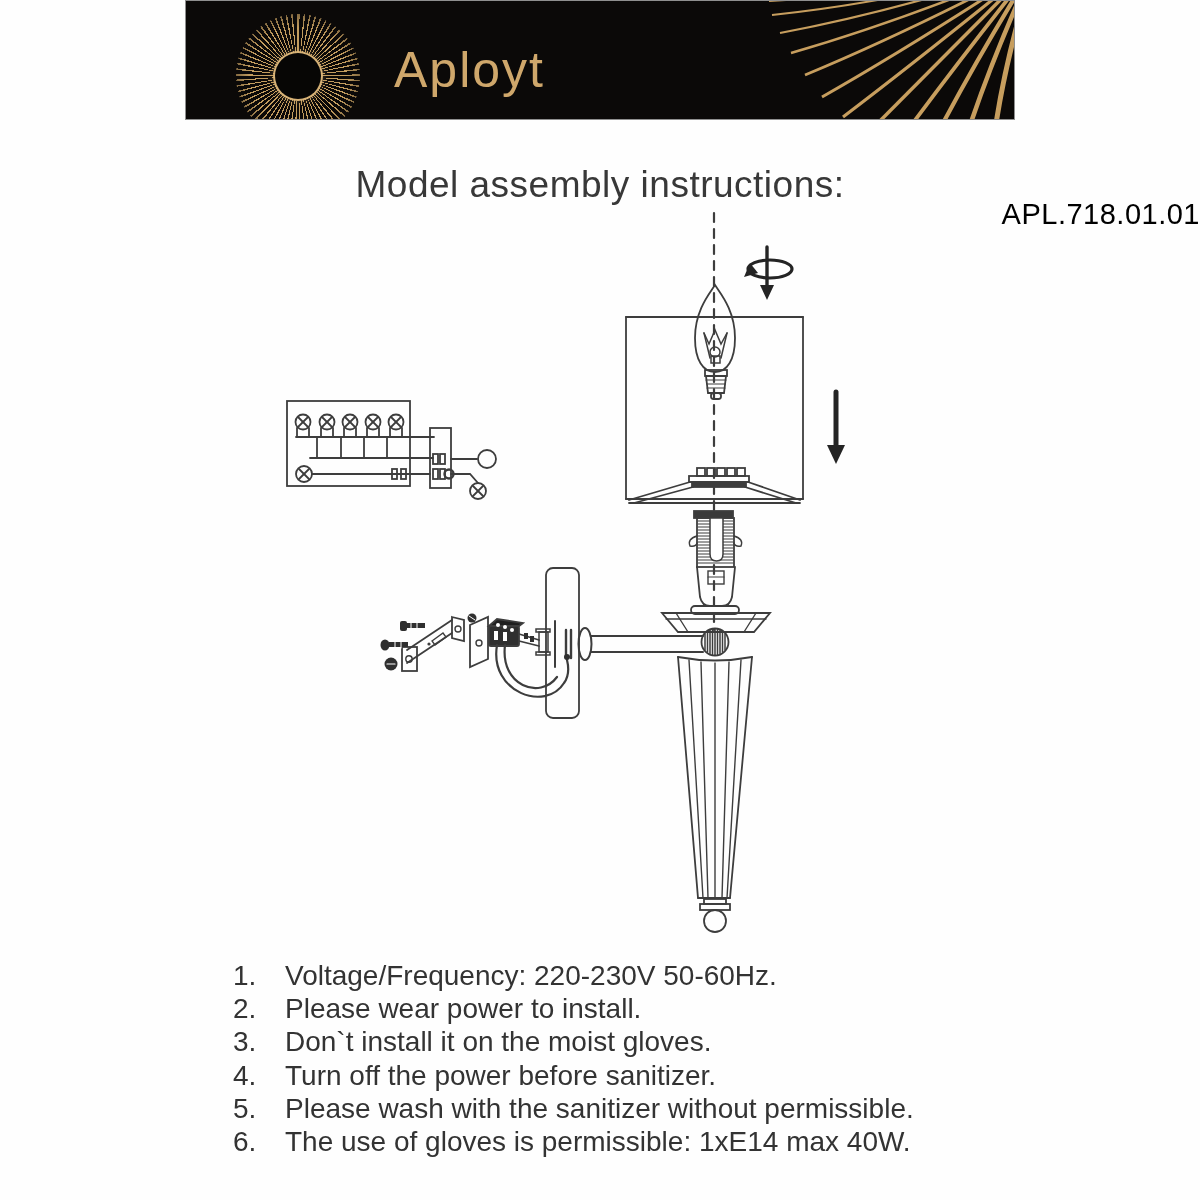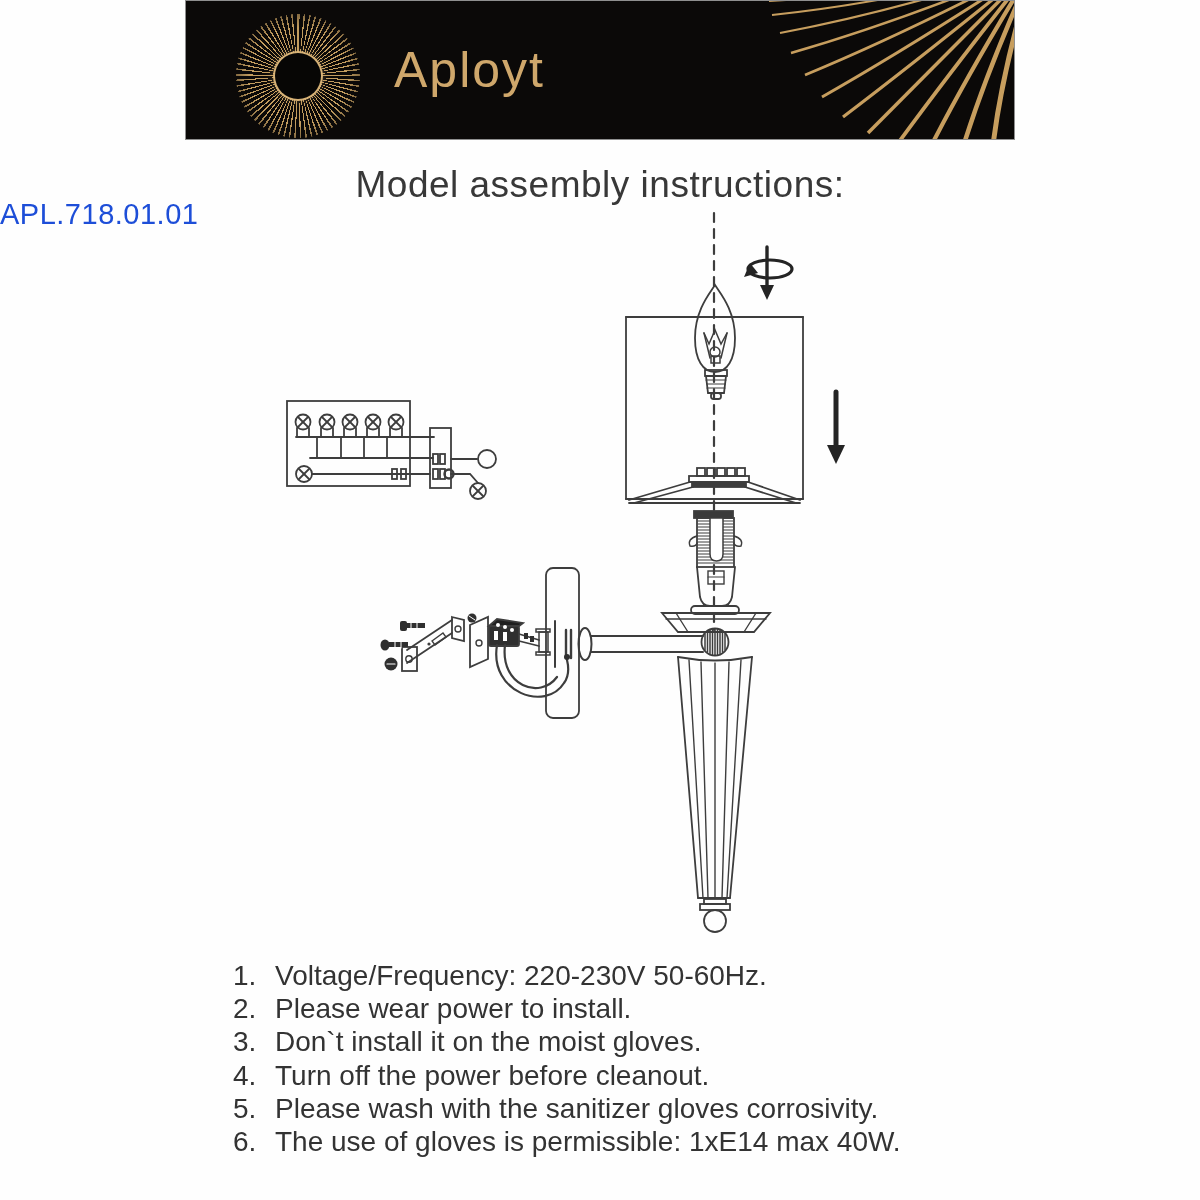--- a/index.html
+++ b/index.html
@@ -1,42 +1,42 @@
 <!DOCTYPE html>
 <html><head>
 <meta charset="utf-8">
 <style>
   html,body{margin:0;padding:0;background:#fff;}
   .page{position:relative;width:1200px;height:1200px;background:#fefefe;overflow:hidden;
         font-family:"Liberation Sans","DejaVu Sans",sans-serif;color:#2e2e2e;}
   
-  .banner{position:absolute;left:185px;top:0;width:830px;height:140px;background:#0b0908;
+  .banner{position:absolute;left:185px;top:0;width:830px;height:120px;background:#0b0908;
           border:1px solid #8f8f8f;box-sizing:border-box;overflow:hidden;}
   .logo{position:absolute;left:50px;top:13px;width:124px;height:124px;}
   .logo-rays{position:absolute;inset:0;border-radius:50%;
      background:repeating-conic-gradient(from 0deg,rgba(205,165,100,.95) 0deg 1.5deg,rgba(205,165,100,0) 1.5deg 5.2deg);}
   .logo-fade{position:absolute;inset:0;border-radius:50%;
      background:radial-gradient(circle,rgba(11,9,8,0) 0 55%,rgba(11,9,8,.55) 80%,#0b0908 98%);}
   .logo-core{position:absolute;left:39px;top:39px;width:46px;height:46px;border-radius:50%;
      background:#070605;box-shadow:0 0 0 2px rgba(221,183,122,.95),0 0 12px rgba(221,183,122,.45);}
   .wordmark{position:absolute;left:208px;top:40px;font-size:50px;letter-spacing:2px;
      color:#cfa76b;font-weight:400;}
   .banner-rays{position:absolute;right:0;top:0;width:830px;height:152px;}
   
   .title1{position:absolute;left:0;right:0;top:164px;text-align:center;font-size:37px;
           font-weight:500;color:#383838;letter-spacing:.5px;}
-  .title2{position:absolute;left:0;right:0;top:198px;text-align:left;font-size:29px;
-          font-weight:500;color:#1d4ed8;letter-spacing:.5px;}
+  .title2{position:absolute;left:0;right:0;top:198px;text-align:right;font-size:29px;
+          font-weight:500;color:#000000;letter-spacing:.5px;}
   
   .drawing{position:absolute;left:180px;top:205px;width:840px;height:745px;}
   
   .instructions{position:absolute;left:233px;top:959px;width:780px;}
   .item{display:flex;font-size:28px;line-height:33.2px;color:#333;font-weight:500;}
   .item .num{width:40px;flex:none;}
-  .item .txt{margin-left:2px;}
+  .item .txt{margin-left:12px;}
 </style>
 </head>
 <body>
 
 <div class="page">
 
   <div class="banner">
     <svg class="banner-rays" viewBox="0 0 830 152">
       <g fill="none" stroke="#c79e5e">
         <path d="M850,-35 Q705.5,-5.5 585,0" stroke-width="1.8"></path>
@@ -318,25 +318,25 @@
     <div class="item">
       <span class="num">2.</span>
       <span class="txt">Please wear power to install.</span>
     </div>
     <div class="item">
       <span class="num">3.</span>
       <span class="txt">Don`t install it on the moist gloves.</span>
     </div>
     <div class="item">
       <span class="num">4.</span>
-      <span class="txt">Turn off the power before cleanout.</span>
+      <span class="txt">Turn off the power before sanitizer.</span>
     </div>
     <div class="item">
       <span class="num">5.</span>
-      <span class="txt">Please wash with the sanitizer gloves corrosivity.</span>
+      <span class="txt">Please wash with the sanitizer without permissible.</span>
     </div>
     <div class="item">
       <span class="num">6.</span>
       <span class="txt">The use of gloves is permissible: 1xE14 max 40W.</span>
     </div>
   </div>
 
 </div>
 
 </body></html>

